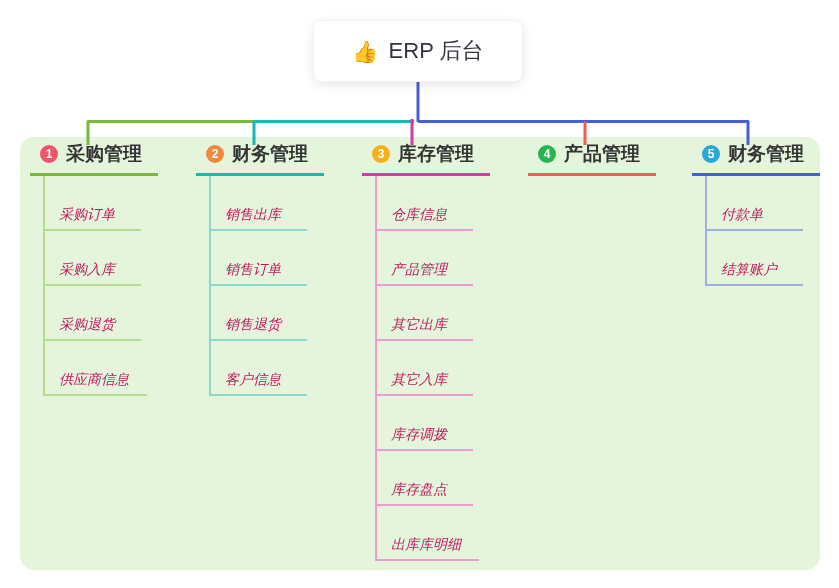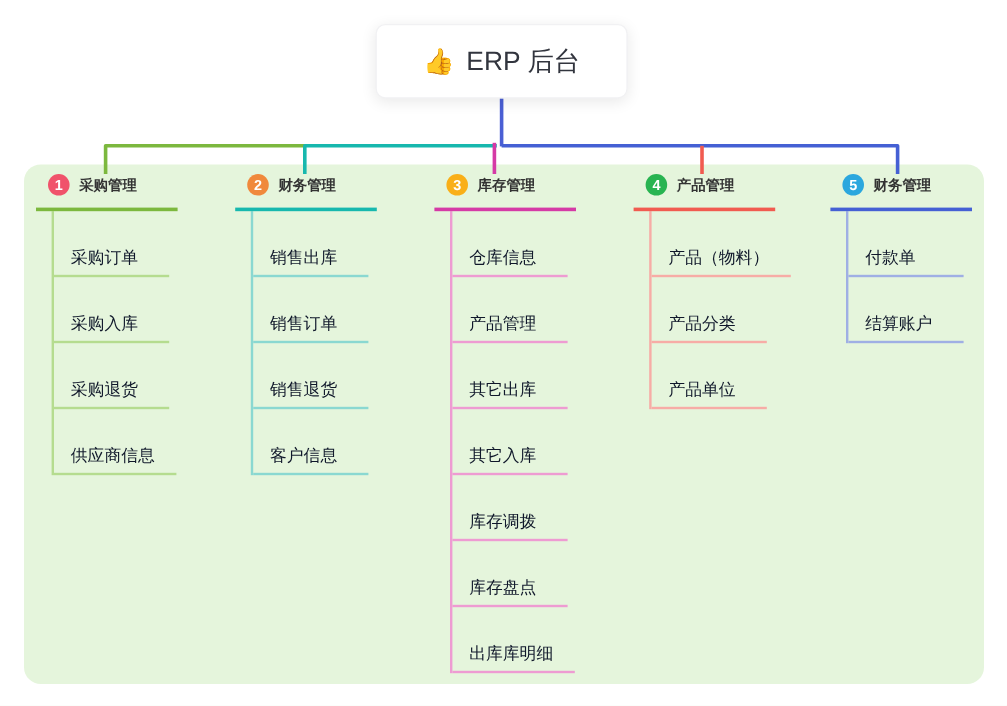--- a/index.html
+++ b/index.html
@@ -40,34 +40,34 @@
     display:inline-flex; align-items:center; gap:8px;
     padding:0 16px 9px 10px; min-width:118px;
     border-bottom:3px solid var(--c,#888);
     cursor:pointer; white-space:nowrap;
   }
   .badge {
     width:18px; height:18px; border-radius:50%; flex:0 0 18px;
     color:#ffffff; font-size:12px; font-weight:700;
     display:flex; align-items:center; justify-content:center; line-height:1;
   }
-  .branch-label { font-size:12px; font-weight:600; color:#333333; line-height:20px; }
+  .branch-label { font-size:19px; font-weight:600; color:#333333; line-height:20px; }
 
   .children {
     list-style:none; margin-left:13px;
     border-left:2px solid var(--t,#ccc);
   }
   .child {
     height:55px; width:fit-content; min-width:96px;
     display:flex; align-items:flex-end;
     padding:0 18px 7px 14px;
     border-bottom:2px solid var(--t,#ccc);
     white-space:nowrap; cursor:pointer;
   }
-  .child-label { font-size:14px; color:#0f172a; line-height:16px; }
+  .child-label { font-size:14px; color:#be185d; line-height:16px;font-style:italic; }
 </style>
 </head>
 <body>
 
 <div class="canvas" style="--panel: #E5F5DC;">
 
   <div class="panel"></div>
 
   <svg class="connectors" viewBox="0 0 839 588" xmlns="http://www.w3.org/2000/svg">
     <path id="p-trunk" d="M418 82 L418 122" style="stroke: rgb(74, 95, 212);"></path>
@@ -166,33 +166,20 @@
     <span class="child-label">出库库明细</span>
   </li>
 </ul>
   </div>
 
   <div class="branch" style="--c: #F15B50; --t: #F7ACA6;">
     <div class="branch-title">
       <span class="badge" style="background: rgb(40, 180, 81);">4</span>
       <span class="branch-label">产品管理</span>
     </div>
-    <ul class="children">
-  <li class="child">
-    <span class="child-label">产品（物料）</span>
-  </li>
-
-  <li class="child">
-    <span class="child-label">产品分类</span>
-  </li>
-
-  <li class="child">
-    <span class="child-label">产品单位</span>
-  </li>
-</ul>
   </div>
 
   <div class="branch" style="--c: #4560D4; --t: #9FAFE4;">
     <div class="branch-title">
       <span class="badge" style="background: rgb(43, 167, 222);">5</span>
       <span class="branch-label">财务管理</span>
     </div>
     <ul class="children">
 
   <li class="child">

